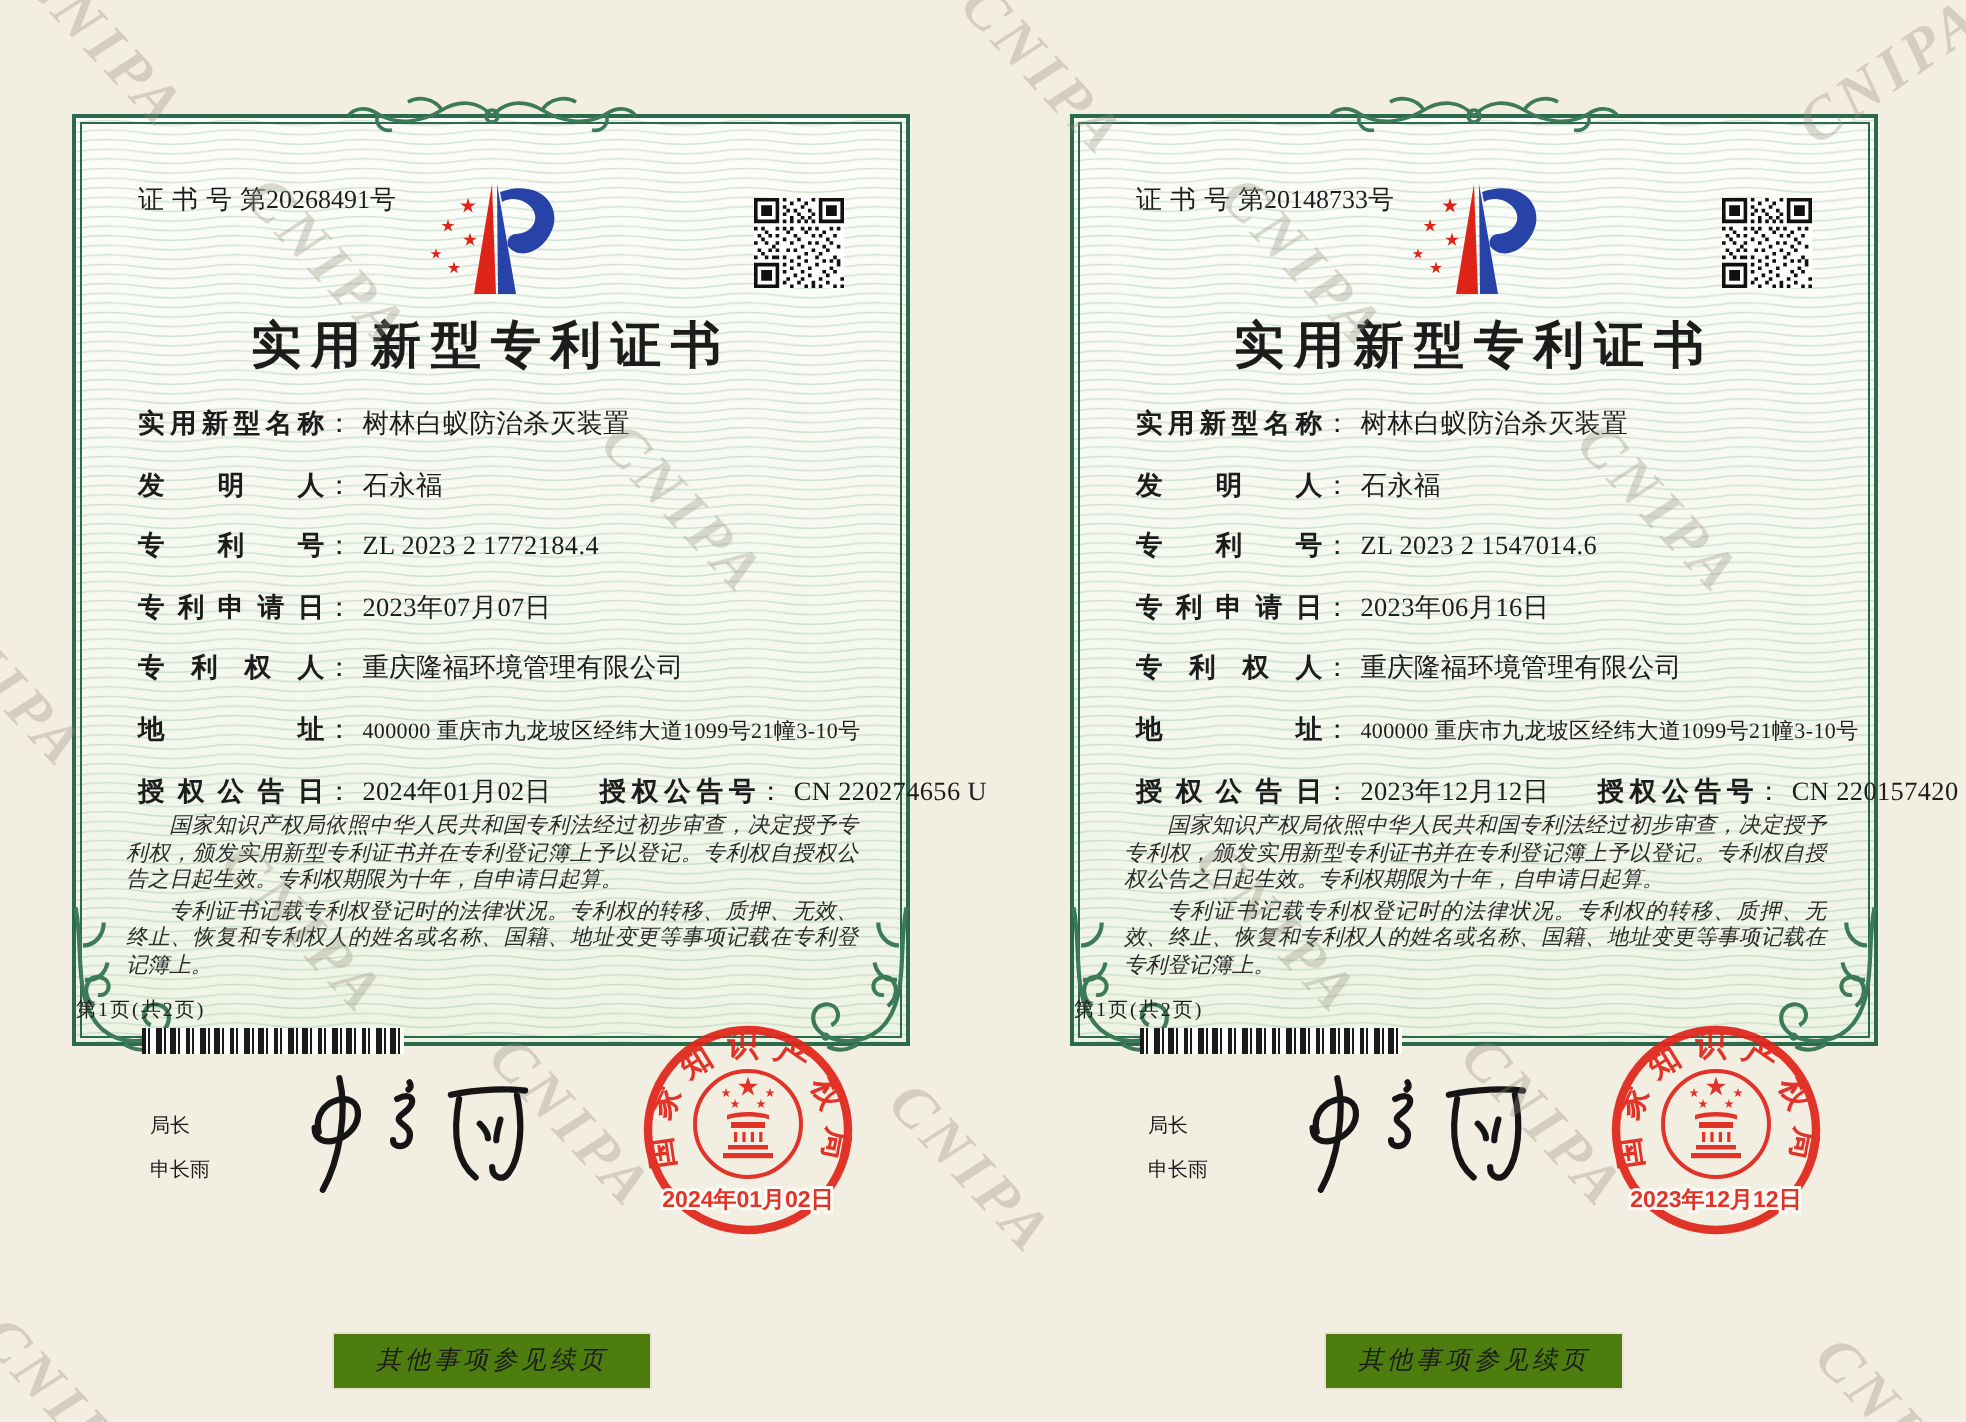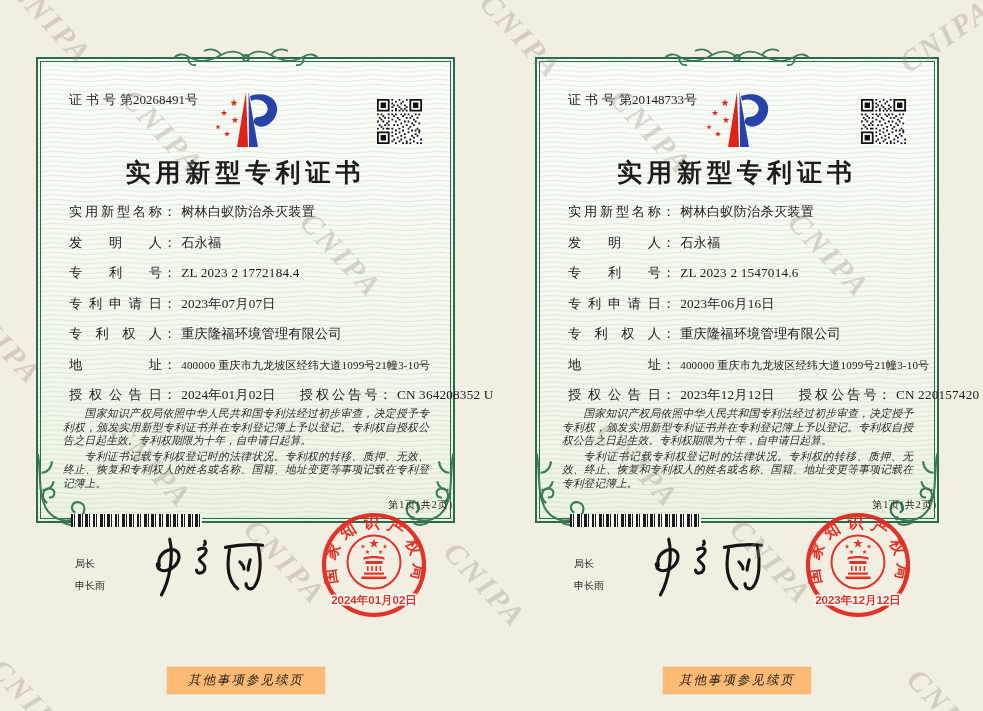--- a/index.html
+++ b/index.html
@@ -18,21 +18,21 @@
 
   .cert-no{position:absolute;top:32px;left:31px;font-size:13px;white-space:nowrap;}
   .cert-no .lbl{letter-spacing:4px;}
   .logo{position:absolute;top:30px;left:50%;transform:translateX(-50%);width:74px;height:64px;}
   .qr{position:absolute;top:40px;right:31px;width:45px;height:45px;}
   .title{position:absolute;top:97px;left:0;width:100%;text-align:center;
          font-size:25px;font-weight:bold;letter-spacing:5px;white-space:nowrap;}
 
   .fields{position:absolute;top:146px;left:31px;right:26px;}
   .frow{display:flex;align-items:baseline;margin-bottom:16.5px;font-size:13.2px;line-height:14px;white-space:nowrap;}
-  .flabel{flex:none;width:93px;text-align:justify;text-align-last:justify;}
+  .flabel{flex:none;width:93px;text-align:justify;text-align-last:justify;font-weight:bold;}
   .flabel.short{width:78px;}
   .colon{flex:none;margin:0 5px 0 1px;}
   .fvalue{letter-spacing:0.2px;}
   .fvalue.addr{font-size:11px;}
   .grp2{margin-left:24px;display:flex;align-items:center;}
 
   .legal{position:absolute;top:348px;left:25px;right:24px;font-size:10.8px;line-height:13.6px;
          font-style:italic;color:#2b2b2b;}
   .legal p{margin:0 0 2px 0;text-indent:2em;text-align:justify;}
 
@@ -41,28 +41,28 @@
     #1b1b1b 7px 10px,#fdfdfa 10px 11px,#1b1b1b 11px 12px,#fdfdfa 12px 14px,#1b1b1b 14px 17px,#fdfdfa 17px 18px,
     #1b1b1b 18px 19px,#fdfdfa 19px 22px);}
 
   .signer{position:absolute;top:494px;left:37px;font-family:"Liberation Sans","DejaVu Sans",sans-serif;
           font-size:10px;line-height:22px;}
   .signature{position:absolute;top:476px;left:98px;width:152px;height:64px;}
 
   .seal{position:absolute;top:451px;right:24px;width:110px;height:110px;opacity:0.93;}
   .seal-date{font-family:"Liberation Sans","DejaVu Sans",sans-serif;}
 
-  .page-num{position:absolute;bottom:9px;left:0;width:100%;text-align:right;font-size:10px;letter-spacing:1px;}
+  .page-num{position:absolute;bottom:9px;left:0;width:100%;text-align:left;font-size:10px;letter-spacing:1px;}
 
   .fl-top{position:absolute;top:-12px;left:50%;transform:translateX(-50%);width:150px;height:22px;}
   .fl-bl{position:absolute;left:-4px;bottom:-7px;width:66px;height:80px;}
   .fl-br{position:absolute;right:-4px;bottom:-7px;width:66px;height:80px;transform:scaleX(-1);}
 
   .cont-box{position:absolute;top:666px;height:27px;line-height:27px;text-align:center;
-            background:#fdba74;border:1px solid #e9e3d1;font-style:italic;font-size:12.5px;letter-spacing:2px;}
+            background:#4d7c0f;border:1px solid #e9e3d1;font-style:italic;font-size:12.5px;letter-spacing:2px;}
   .cont-box.left{left:166px;width:158px;}
   .cont-box.right{left:662px;width:148px;}
 
   
   .wm{position:absolute;z-index:30;pointer-events:none;font-weight:bold;font-style:italic;
       font-size:30px;letter-spacing:3px;color:rgba(148,142,125,0.33);
       transform-origin:left top;transform:rotate(47deg);white-space:nowrap;}
   .wm.alt{transform:rotate(-35deg);}
 </style>
 </head>
@@ -211,21 +211,21 @@
           <span class="colon">：</span>
           <span class="fvalue addr">400000 重庆市九龙坡区经纬大道1099号21幢3-10号</span>
       </div>
       <div class="frow">
         <span class="flabel">授权公告日</span>
           <span class="colon">：</span>
           <span class="fvalue">2024年01月02日</span>
         <span class="grp2">
             <span class="flabel short">授权公告号</span>
             <span class="colon">：</span>
-            <span class="fvalue">CN 364208352 U</span>
+            <span class="fvalue">CN 220274656 U</span>
           </span>
       </div>
     </div>
 
     <div class="legal">
       <p>国家知识产权局依照中华人民共和国专利法经过初步审查，决定授予专利权，颁发实用新型专利证书并在专利登记簿上予以登记。专利权自授权公告之日起生效。专利权期限为十年，自申请日起算。</p>
       <p>专利证书记载专利权登记时的法律状况。专利权的转移、质押、无效、终止、恢复和专利权人的姓名或名称、国籍、地址变更等事项记载在专利登记簿上。</p>
     </div>
 
     <div class="barcode"></div>

